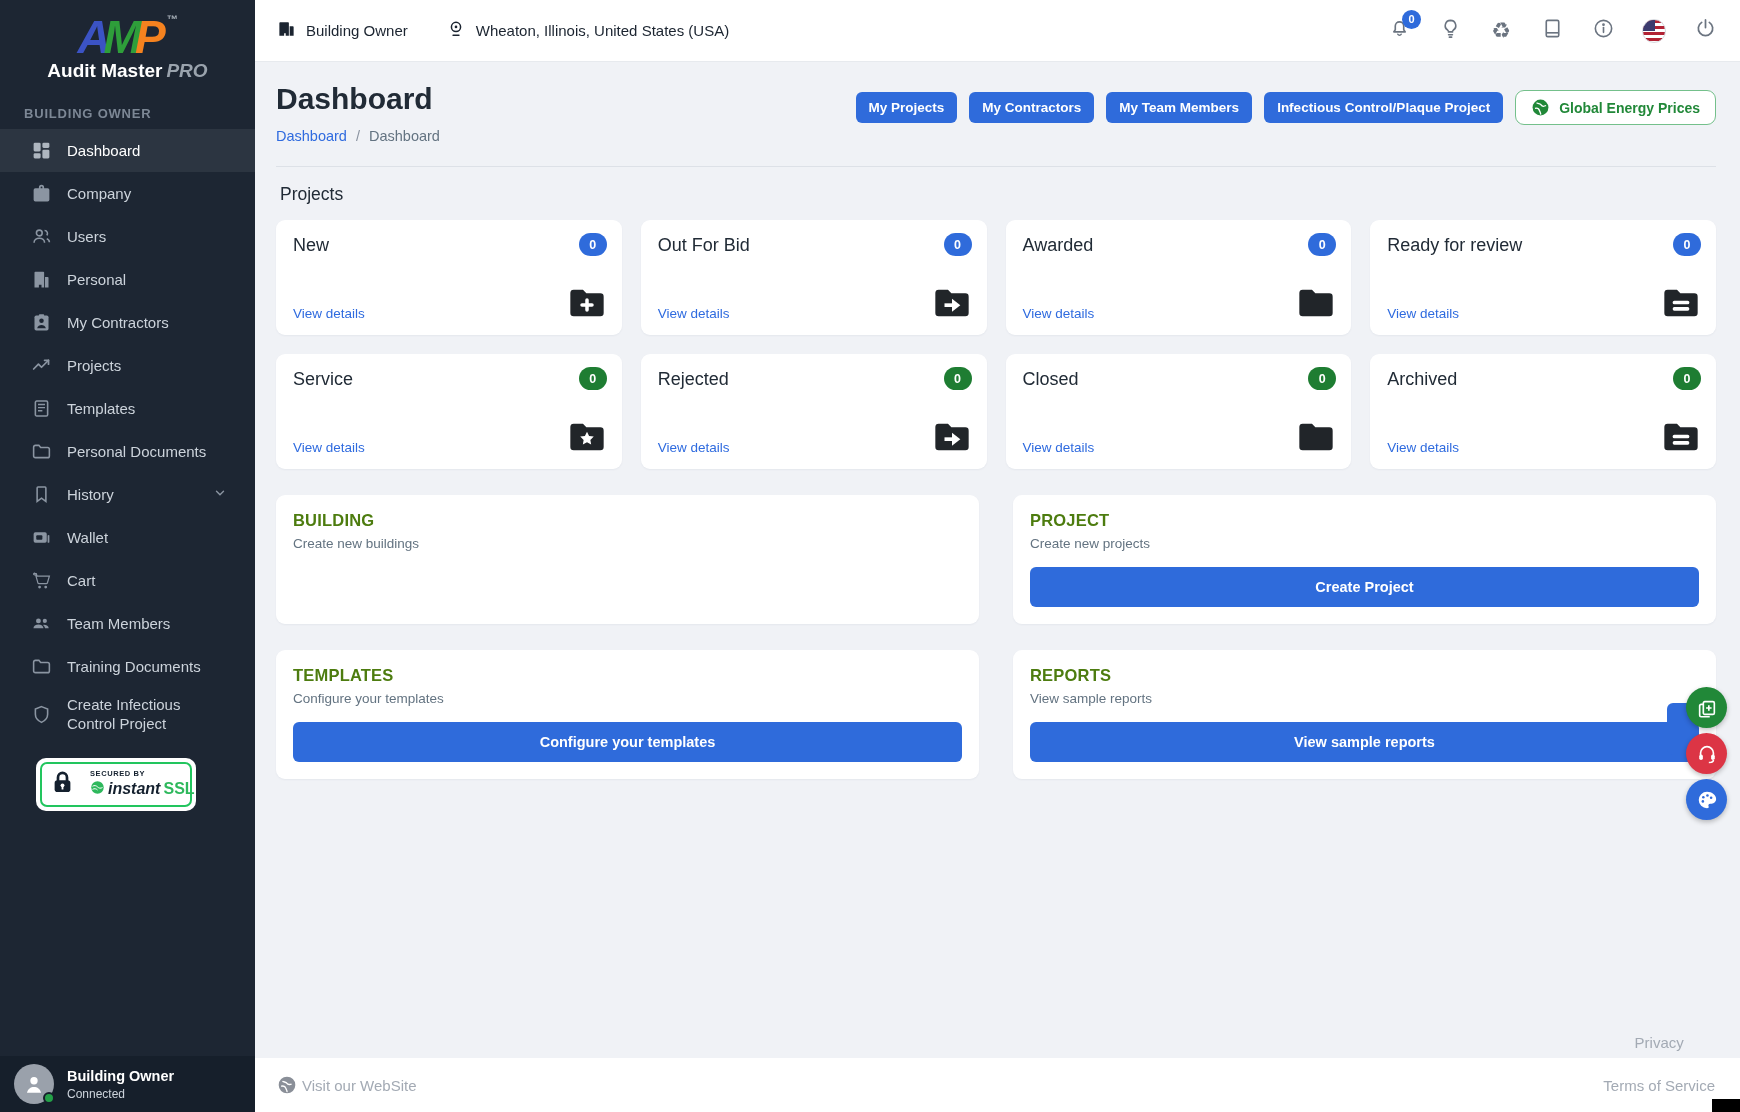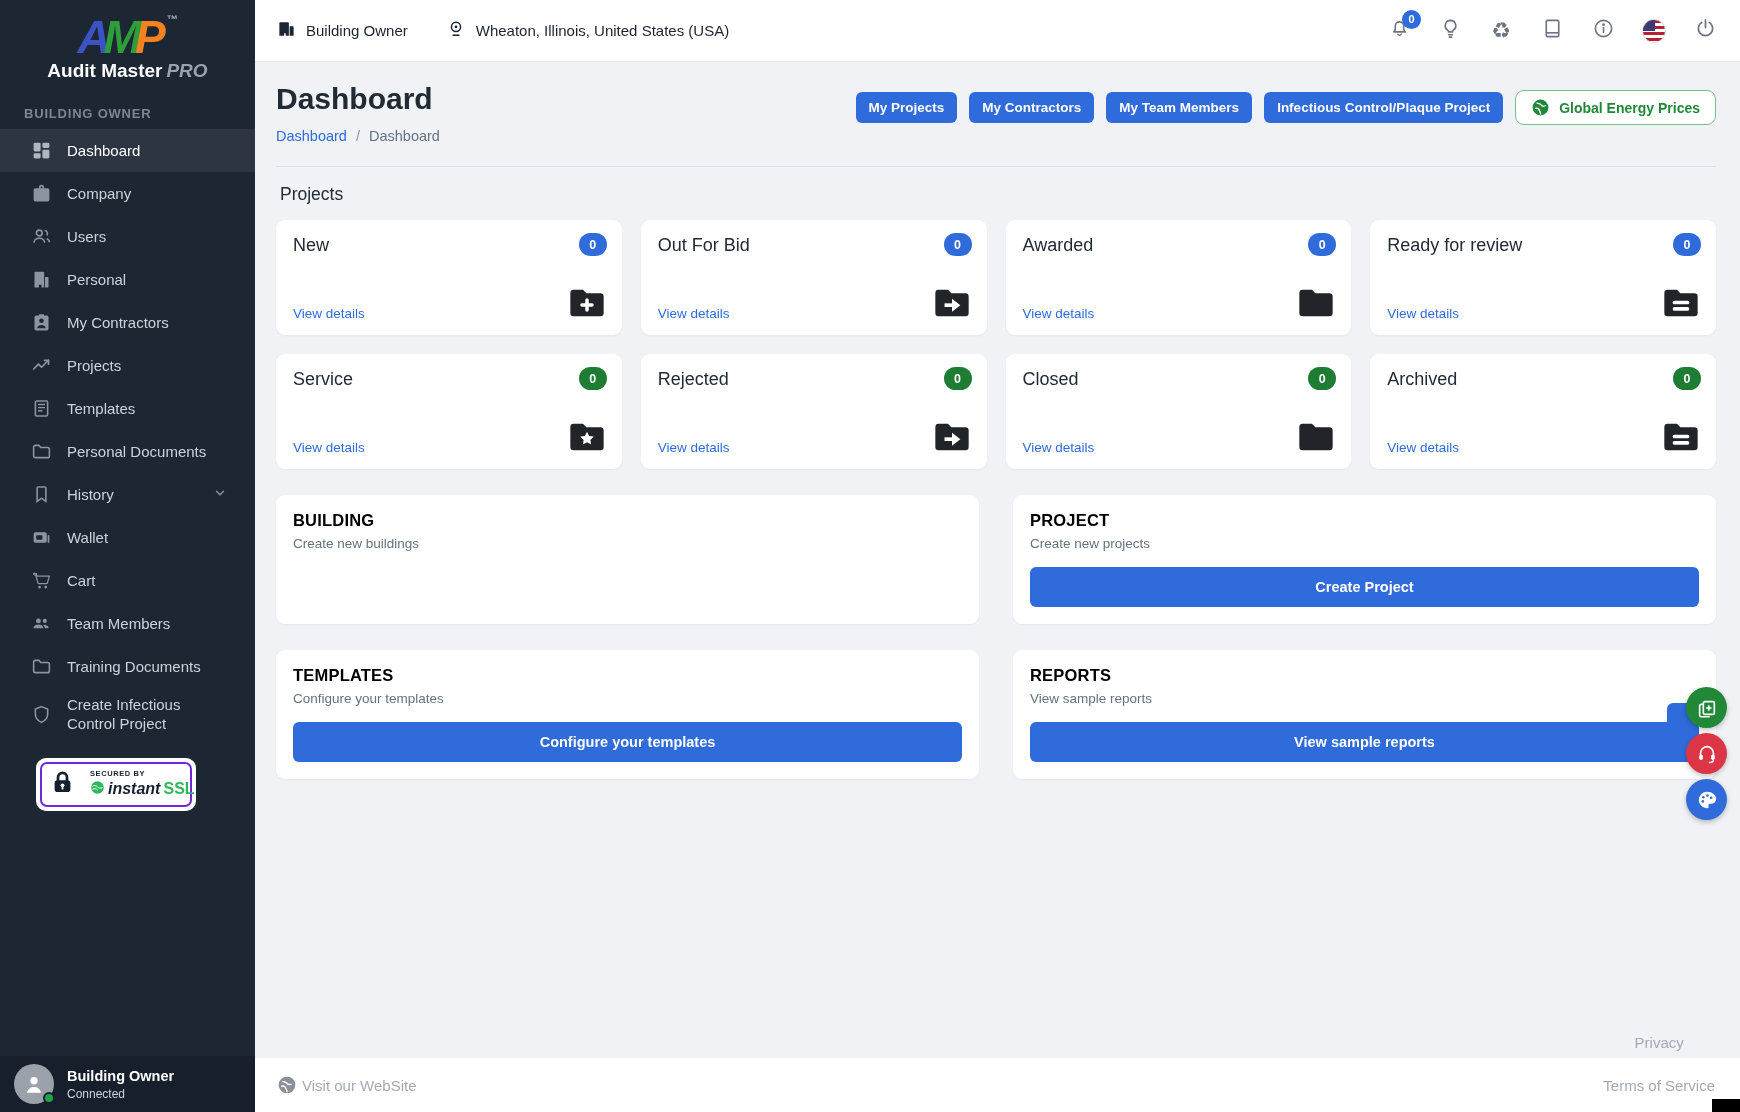--- a/index.html
+++ b/index.html
@@ -17,21 +17,21 @@
   .nav { display:flex; flex-direction:column; }
   .nav-item { display:flex; align-items:center; gap:15px; padding:11px 16px 11px 31px; color:#ccd3db; font-size:15px; cursor:pointer; position:relative; }
   .nav-item.active { background:rgba(255,255,255,.07); color:#ffffff; }
   .nav-item .nicon { width:21px; height:21px; flex:0 0 21px; display:flex; align-items:center; justify-content:center; }
   .nav-item .nicon svg { width:21px; height:21px; }
   .nav-item .chev { margin-left:auto; margin-right:12px; }
   .nav-item.two-line { line-height:1.25; padding-top:8px; padding-bottom:8px; }
   .nav-item.two-line span.lbl { max-width:160px; }
 
   .ssl-badge { margin:16px 0 0 36px; width:160px; background:#ffffff; border-radius:10px; padding:4px; cursor:pointer; }
-  .ssl-inner { border:2px solid #6d28d9; border-radius:7px; display:flex; align-items:center; padding:5px 8px 5px 7px; gap:7px; }
+  .ssl-inner { border:2px solid #22c55e; border-radius:7px; display:flex; align-items:center; padding:5px 8px 5px 7px; gap:7px; }
   .ssl-divider { width:1.5px; height:26px; background:#c3c9cf; }
   .ssl-text { display:flex; flex-direction:column; line-height:1; }
   .ssl-secured { font-size:7.5px; font-weight:700; color:#14202e; letter-spacing:.6px; margin-bottom:2px; }
   .ssl-brand { font-size:16px; font-weight:800; display:flex; align-items:center; gap:3px; }
   .ssl-brand .instant { color:#14202e; font-style:italic; }
   .ssl-brand .ssl { color:#2eb85c; }
   .spacer { flex:1; }
 
   .user-card { height:56px; background:#161f2b; display:flex; align-items:center; gap:13px; padding-left:14px; }
   .avatar { width:40px; height:40px; border-radius:50%; background:#9aa1ab; position:relative; display:flex; align-items:center; justify-content:center; }
@@ -75,21 +75,21 @@
   .pcard-title { font-size:18px; color:#212b36; }
   .pcard-badge { position:absolute; top:13px; right:15px; min-width:28px; height:23px; border-radius:12px; color:#fff; font-size:12.5px; font-weight:700; display:flex; align-items:center; justify-content:center; padding:0 6px; }
   .badge-blue { background:#2f6bdb; }
   .badge-green { background:#1e7d32; }
   .pcard-link { position:absolute; left:17px; bottom:14px; color:#2f6bdf; font-size:13.5px; cursor:pointer; }
   .pcard-icon { position:absolute; right:15px; bottom:12px; width:40px; height:40px; }
   .pcard-icon svg { width:40px; height:40px; }
 
   .actions-grid { display:grid; grid-template-columns:1fr 1fr; gap:26px 34px; margin-top:26px; }
   .acard { background:#ffffff; border-radius:9px; padding:16px 17px 17px 17px; box-shadow:0 1px 2px rgba(23,43,77,.05); }
-  .acard-title { font-size:16.5px; font-weight:600; color:#000000; letter-spacing:.2px; }
+  .acard-title { font-size:16.5px; font-weight:600; color:#4d7c0f; letter-spacing:.2px; }
   .acard-sub { font-size:13.5px; color:#637381; margin-top:6px; }
   .acard-btn { margin-top:16px; width:100%; height:40px; background:#2f6bdb; border:none; border-radius:6px; color:#ffffff; font-family:inherit; font-size:14.5px; font-weight:700; cursor:pointer; }
 
   footer.page-footer { height:54px; background:#ffffff; display:flex; align-items:center; padding:0 25px 0 22px; }
   .foot-left { display:flex; align-items:center; gap:2px; color:#a3aab4; font-size:15px; cursor:pointer; }
   .foot-left svg { width:20px; height:20px; margin-right:3px; }
   .foot-right { margin-left:auto; display:flex; align-items:center; gap:26px; color:#a3aab4; font-size:15px;flex-direction:column; }
   .foot-link { cursor:pointer; }
 
   

